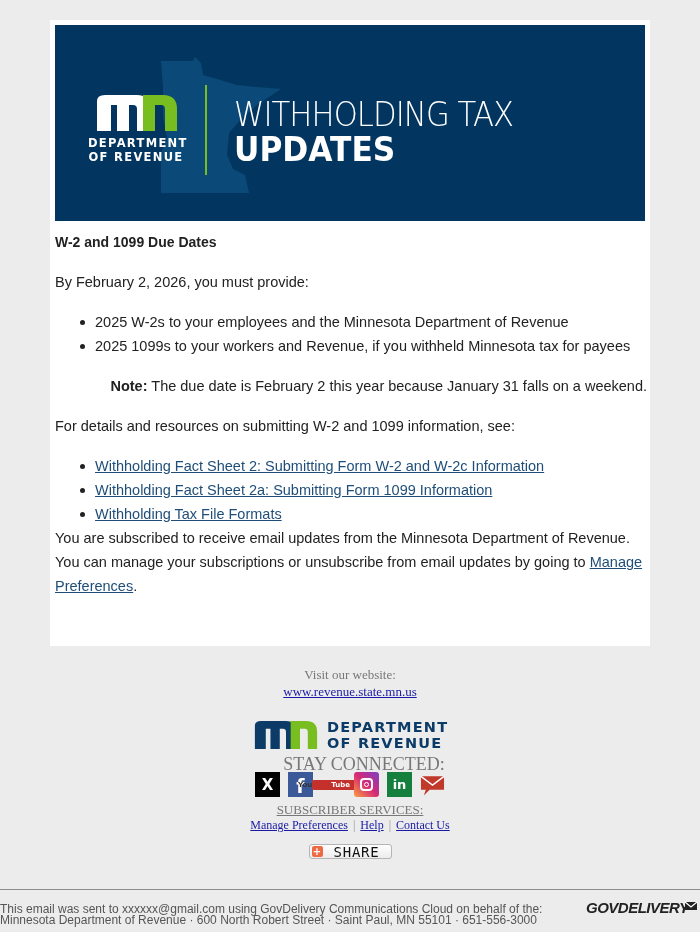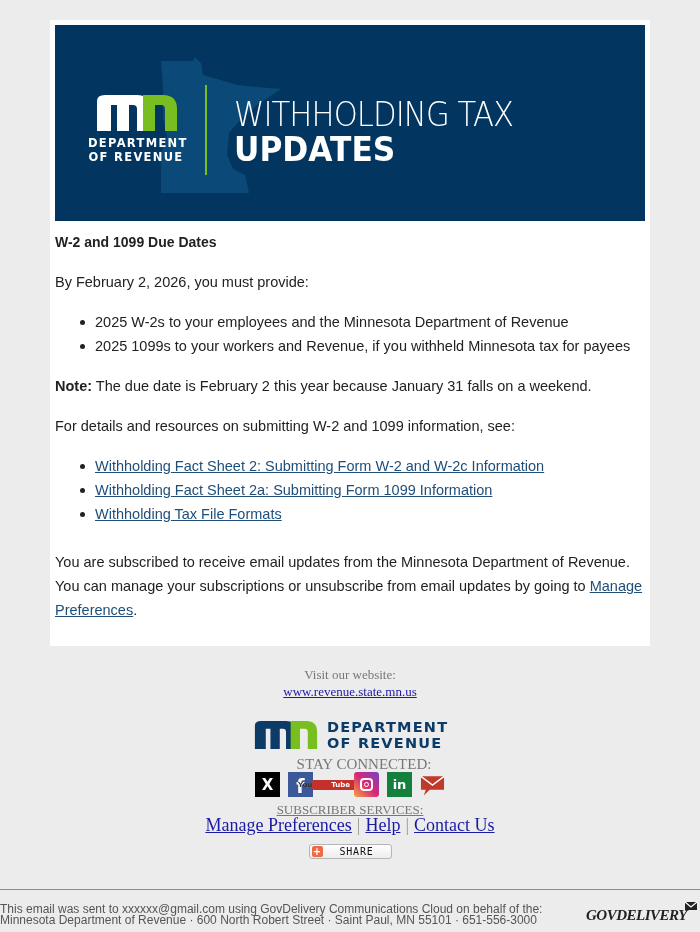--- a/index.html
+++ b/index.html
@@ -104,23 +104,23 @@
       white-space: nowrap;
     }
     .content ul li::before {
       content: "";
       position: absolute;
       left: 1px; top: 10px;
       width: 5px; height: 5px;
       border-radius: 50%;
       background: #222222;
     }
-    .content .note { margin-top: 16px; }
+    .content .note { margin-top: 16px; text-align: right; }
     .content .details { margin-top: 16px; }
-    .content .sub { margin-top: 24px; }
+    .content .sub { margin-top: 0; }
     .content a {
       color: #1f4e79;
       text-decoration: underline;
     }
     .footer {
       position: absolute;
       left: 0; top: 666px;
       width: 700px;
       text-align: center;
       font-family: "Liberation Serif", serif;
@@ -149,21 +149,21 @@
       font-size: 14.5px;
       letter-spacing: 1.2px;
       line-height: 16px;
       color: #0b3b66;
       text-align: left;
       white-space: nowrap;
     }
     .footer .stay {
       margin-top: 4px;
       line-height: 14px;
-      font-size: 15px;
+      font-size: 18px;
       padding-left: 28px;
     }
     .social {
       display: flex;
       justify-content: center;
       gap: 8px;
       margin-top: 1px;
     }
     .social .s-icon {
       width: 25px; height: 25px;
@@ -173,21 +173,21 @@
       color: #fff;
     }
     .footer .subsvc {
       margin-top: 6px;
       line-height: 14px;
       font-size: 13px;
       text-decoration: underline;
     }
     .footer .links {
       line-height: 16px;
-      font-size: 18px;
+      font-size: 12px;
     }
     .footer .links a {
       color: #1a1aa6;
       text-decoration: underline;
     }
     .footer .links .sep {
       color: #999999;
       margin: 0 5px;
     }
     .share {
@@ -208,21 +208,21 @@
       font-size: 10px;
       line-height: 11px;
       text-align: center;
       font-family: "DejaVu Sans", sans-serif;
       font-weight: bold;
     }
     .share .share-label {
       flex: 1;
       text-align: center;
       font-family: "DejaVu Sans Mono", monospace;
-      font-size: 10px;
+      font-size: 14px;
       color: #111;
       letter-spacing: 0.8px;
     }
     .bottom-rule {
       position: absolute;
       left: 0; top: 889px;
       width: 700px; height: 1px;
       background: #8c8c8c;
     }
     .legal {
@@ -234,22 +234,22 @@
       line-height: 11px;
       color: #555555;
     }
     .govd {
       position: absolute;
       left: 584px; top: 899px;
       width: 116px; height: 30px;
     }
     .govd .govd-text {
       position: absolute;
-      left: 2px; top: 8px;
-      font-family: Liberation Serif, serif;
+      left: 2px; top: 0;
+      font-family: Liberation Sans, sans-serif;
       font-weight: bold;
       font-style: italic;
       font-size: 15px;
       color: #222;
       letter-spacing: -0.5px;
       white-space: nowrap;
     }
     .govd svg { position: absolute; left: 100px; top: 0px; }
   </style>
 </head>

